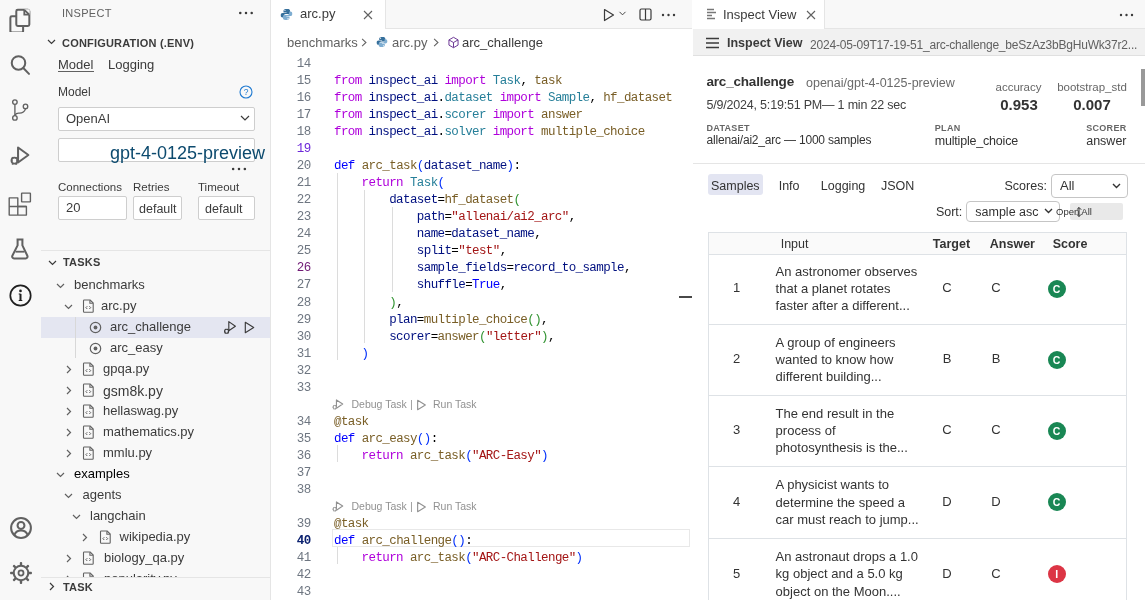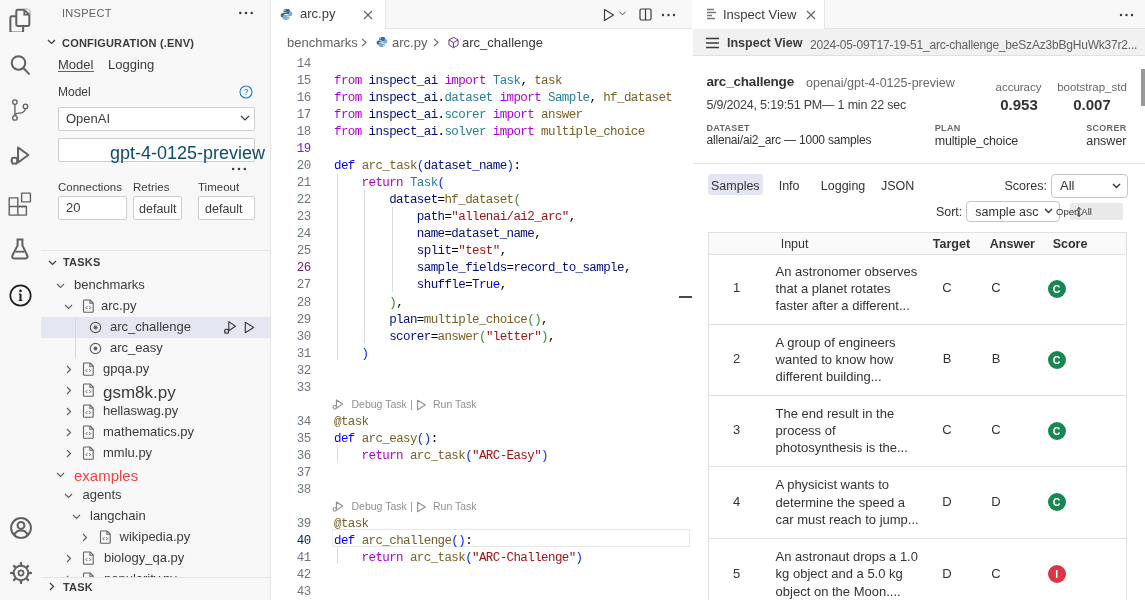--- a/index.html
+++ b/index.html
@@ -143,21 +143,21 @@
   </svg>
 <div class="a" style="left:103px;top:361.7px;font-size:13px;color:#3b3b3b;white-space:nowrap;line-height:1.15;">gpqa.py</div>
 <svg class="a" style="left:65.7px;top:385.5px;" width="6" height="9" viewBox="0 0 6 9">
     <path d="M1 1l3.5 3.5L1 8" fill="none" stroke="#616161" stroke-width="1.2"></path>
   </svg>
 <svg class="a" style="left:82.0px;top:383px;" width="13" height="14" viewBox="0 0 13 14">
     <path d="M2.2 1h6l3 3v8.6c0 .4-.3.7-.7.7H2.2c-.4 0-.7-.3-.7-.7V1.7c0-.4.3-.7.7-.7z" fill="none" stroke="#616161" stroke-width="1.1"></path>
     <path d="M7.9 1.2v3h3" fill="none" stroke="#616161" stroke-width="1.1"></path>
     <path d="M5.3 7.2L3.9 8.6l1.4 1.4M7.3 7.2l1.4 1.4-1.4 1.4" fill="none" stroke="#616161" stroke-width="1"></path>
   </svg>
-<div class="a" style="left:103px;top:382.7px;font-size:17px;color:#3b3b3b;white-space:nowrap;line-height:1.15;">gsm8k.py</div>
+<div class="a" style="left:103px;top:382.7px;font-size:14px;color:#3b3b3b;white-space:nowrap;line-height:1.15;">gsm8k.py</div>
 <svg class="a" style="left:65.7px;top:406.5px;" width="6" height="9" viewBox="0 0 6 9">
     <path d="M1 1l3.5 3.5L1 8" fill="none" stroke="#616161" stroke-width="1.2"></path>
   </svg>
 <svg class="a" style="left:82.0px;top:404px;" width="13" height="14" viewBox="0 0 13 14">
     <path d="M2.2 1h6l3 3v8.6c0 .4-.3.7-.7.7H2.2c-.4 0-.7-.3-.7-.7V1.7c0-.4.3-.7.7-.7z" fill="none" stroke="#616161" stroke-width="1.1"></path>
     <path d="M7.9 1.2v3h3" fill="none" stroke="#616161" stroke-width="1.1"></path>
     <path d="M5.3 7.2L3.9 8.6l1.4 1.4M7.3 7.2l1.4 1.4-1.4 1.4" fill="none" stroke="#616161" stroke-width="1"></path>
   </svg>
 <div class="a" style="left:103px;top:403.7px;font-size:13px;color:#3b3b3b;white-space:nowrap;line-height:1.15;">hellaswag.py</div>
 <svg class="a" style="left:65.7px;top:427.5px;" width="6" height="9" viewBox="0 0 6 9">
@@ -174,21 +174,21 @@
   </svg>
 <svg class="a" style="left:82.0px;top:446px;" width="13" height="14" viewBox="0 0 13 14">
     <path d="M2.2 1h6l3 3v8.6c0 .4-.3.7-.7.7H2.2c-.4 0-.7-.3-.7-.7V1.7c0-.4.3-.7.7-.7z" fill="none" stroke="#616161" stroke-width="1.1"></path>
     <path d="M7.9 1.2v3h3" fill="none" stroke="#616161" stroke-width="1.1"></path>
     <path d="M5.3 7.2L3.9 8.6l1.4 1.4M7.3 7.2l1.4 1.4-1.4 1.4" fill="none" stroke="#616161" stroke-width="1"></path>
   </svg>
 <div class="a" style="left:103px;top:445.7px;font-size:13px;color:#3b3b3b;white-space:nowrap;line-height:1.15;">mmlu.py</div>
 <svg class="a" style="left:56.0px;top:471px;" width="9" height="8" viewBox="0 0 9 8">
     <path d="M1 2l3.5 3.5L8 2" fill="none" stroke="#616161" stroke-width="1.2"></path>
   </svg>
-<div class="a" style="left:74px;top:466.7px;font-size:15px;color:#ef4444;white-space:nowrap;line-height:1.15;">examples</div>
+<div class="a" style="left:74px;top:466.7px;font-size:13px;color:#000000;white-space:nowrap;line-height:1.15;">examples</div>
 <svg class="a" style="left:64.2px;top:492px;" width="9" height="8" viewBox="0 0 9 8">
     <path d="M1 2l3.5 3.5L8 2" fill="none" stroke="#616161" stroke-width="1.2"></path>
   </svg>
 <div class="a" style="left:82.5px;top:487.7px;font-size:13px;color:#3b3b3b;white-space:nowrap;line-height:1.15;">agents</div>
 <svg class="a" style="left:72.3px;top:513px;" width="9" height="8" viewBox="0 0 9 8">
     <path d="M1 2l3.5 3.5L8 2" fill="none" stroke="#616161" stroke-width="1.2"></path>
   </svg>
 <div class="a" style="left:90px;top:508.7px;font-size:13px;color:#3b3b3b;white-space:nowrap;line-height:1.15;">langchain</div>
 <svg class="a" style="left:81.8px;top:532.5px;" width="6" height="9" viewBox="0 0 6 9">
     <path d="M1 1l3.5 3.5L1 8" fill="none" stroke="#616161" stroke-width="1.2"></path>
@@ -303,21 +303,21 @@
     <div style="height:17.02px;color:#6e7681;">32</div>
     <div style="height:17.02px;color:#6e7681;">33</div>
     <div style="height:17.02px;color:#6e7681;"></div>
     <div style="height:17.02px;color:#6e7681;">34</div>
     <div style="height:17.02px;color:#6e7681;">35</div>
     <div style="height:17.02px;color:#6e7681;">36</div>
     <div style="height:17.02px;color:#6e7681;">37</div>
     <div style="height:17.02px;color:#6e7681;">38</div>
     <div style="height:17.02px;color:#6e7681;"></div>
     <div style="height:17.02px;color:#6e7681;">39</div>
-    <div style="height:17.02px;color:#0b216f;font-weight:normal;">40</div>
+    <div style="height:17.02px;color:#0b216f;font-weight:bold;">40</div>
     <div style="height:17.02px;color:#6e7681;">41</div>
     <div style="height:17.02px;color:#6e7681;">42</div>
     <div style="height:17.02px;color:#6e7681;">43</div>
   </div>
 <div class="a mono" style="left:334px;top:56.29px;font-size:12.5px;letter-spacing:-0.6px;line-height:17.02px;color:#000;white-space:pre;"><div style="height:17.02px;"></div><div style="height:17.02px;"><span style="color:#af00db">from</span> <span style="color:#001080">inspect_ai</span> <span style="color:#af00db">import</span> <span style="color:#267f99">Task</span>, <span style="color:#795e26">task</span></div><div style="height:17.02px;"><span style="color:#af00db">from</span> <span style="color:#001080">inspect_ai</span>.<span style="color:#267f99">dataset</span> <span style="color:#af00db">import</span> <span style="color:#267f99">Sample</span>, <span style="color:#795e26">hf_dataset</span></div><div style="height:17.02px;"><span style="color:#af00db">from</span> <span style="color:#001080">inspect_ai</span>.<span style="color:#267f99">scorer</span> <span style="color:#af00db">import</span> <span style="color:#795e26">answer</span></div><div style="height:17.02px;"><span style="color:#af00db">from</span> <span style="color:#001080">inspect_ai</span>.<span style="color:#267f99">solver</span> <span style="color:#af00db">import</span> <span style="color:#795e26">multiple_choice</span></div><div style="height:17.02px;"></div><div style="height:17.02px;"><span style="color:#0000ff">def</span> <span style="color:#795e26">arc_task</span><span style="color:#0431fa">(</span><span style="color:#001080">dataset_name</span><span style="color:#0431fa">)</span>:</div><div style="height:17.02px;">    <span style="color:#af00db">return</span> <span style="color:#267f99">Task</span><span style="color:#0431fa">(</span></div><div style="height:17.02px;">        <span style="color:#001080">dataset</span>=<span style="color:#795e26">hf_dataset</span><span style="color:#319331">(</span></div><div style="height:17.02px;">            <span style="color:#001080">path</span>=<span style="color:#a31515">"allenai/ai2_arc"</span>,</div><div style="height:17.02px;">            <span style="color:#001080">name</span>=<span style="color:#001080">dataset_name</span>,</div><div style="height:17.02px;">            <span style="color:#001080">split</span>=<span style="color:#a31515">"test"</span>,</div><div style="height:17.02px;">            <span style="color:#001080">sample_fields</span>=<span style="color:#001080">record_to_sample</span>,</div><div style="height:17.02px;">            <span style="color:#001080">shuffle</span>=<span style="color:#0000ff">True</span>,</div><div style="height:17.02px;">        <span style="color:#319331">)</span>,</div><div style="height:17.02px;">        <span style="color:#001080">plan</span>=<span style="color:#795e26">multiple_choice</span><span style="color:#319331">()</span>,</div><div style="height:17.02px;">        <span style="color:#001080">scorer</span>=<span style="color:#795e26">answer</span><span style="color:#319331">(</span><span style="color:#a31515">"letter"</span><span style="color:#319331">)</span>,</div><div style="height:17.02px;">    <span style="color:#0431fa">)</span></div><div style="height:17.02px;"></div><div style="height:17.02px;"></div><div style="height:17.02px;"></div><div style="height:17.02px;"><span style="color:#795e26">@task</span></div><div style="height:17.02px;"><span style="color:#0000ff">def</span> <span style="color:#795e26">arc_easy</span><span style="color:#0431fa">()</span>:</div><div style="height:17.02px;">    <span style="color:#af00db">return</span> <span style="color:#795e26">arc_task</span><span style="color:#0431fa">(</span><span style="color:#a31515">"ARC‑Easy"</span><span style="color:#0431fa">)</span></div><div style="height:17.02px;"></div><div style="height:17.02px;"></div><div style="height:17.02px;"></div><div style="height:17.02px;"><span style="color:#795e26">@task</span></div><div style="height:17.02px;"><span style="color:#0000ff">def</span> <span style="color:#795e26">arc_challenge</span><span style="color:#0431fa">()</span>:</div><div style="height:17.02px;">    <span style="color:#af00db">return</span> <span style="color:#795e26">arc_task</span><span style="color:#0431fa">(</span><span style="color:#a31515">"ARC‑Challenge"</span><span style="color:#0431fa">)</span></div><div style="height:17.02px;"></div><div style="height:17.02px;"></div></div>
 <svg class="a" style="left:331px;top:397.59px;" width="14" height="13" viewBox="0 0 16 15">
     <path d="M6.2 2.2L13.4 7 6.2 11.8z" fill="none" stroke="#919191" stroke-width="1.3" stroke-linejoin="round"></path>
     <circle cx="4.2" cy="10.6" r="2" fill="#fff" stroke="#919191" stroke-width="1.1"></circle>
     <path d="M2.4 9.2l1-.6M2.1 10.9h1M2.6 12.6l.9.5M6 9.2l-1-.6M6.3 10.9h-1M5.8 12.6l-.9.5" stroke="#919191" stroke-width=".85"></path>
   </svg>

